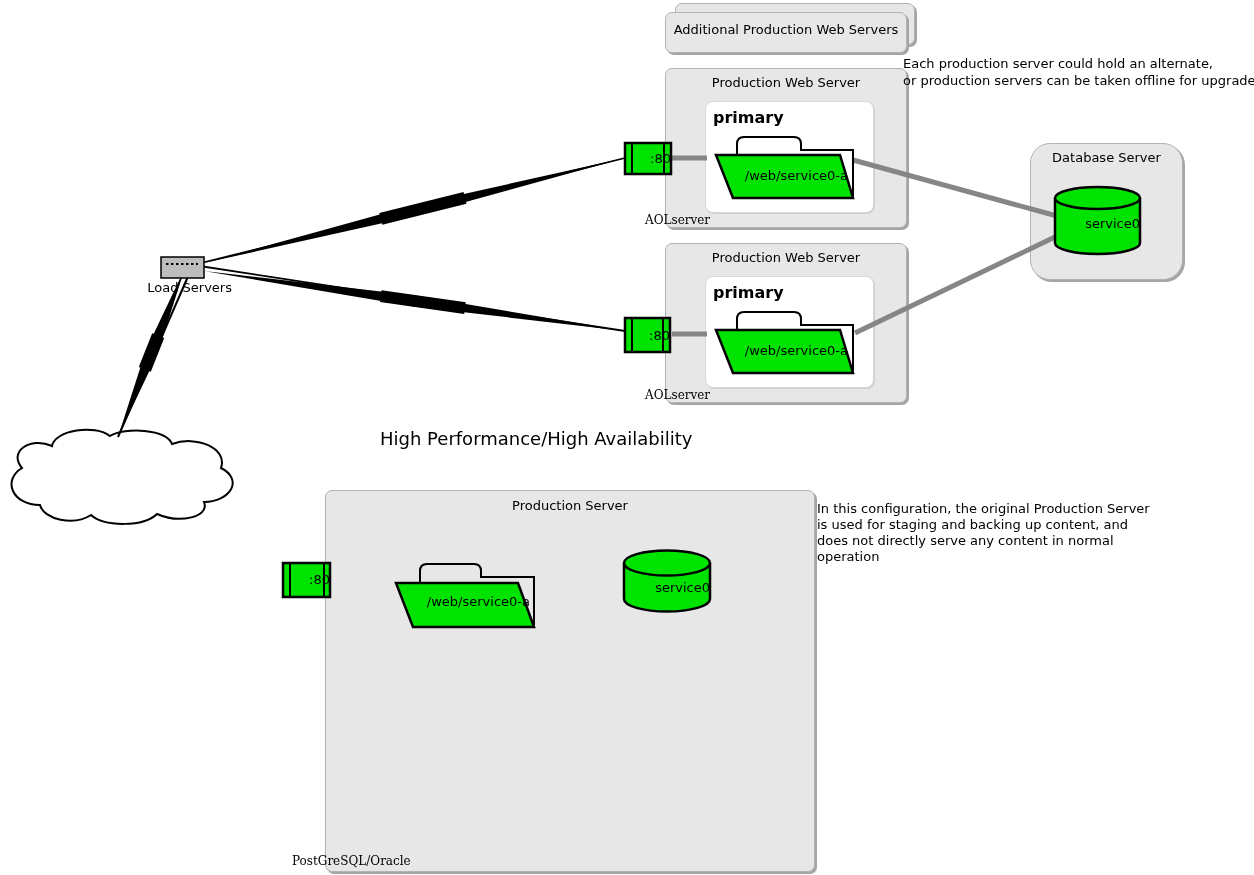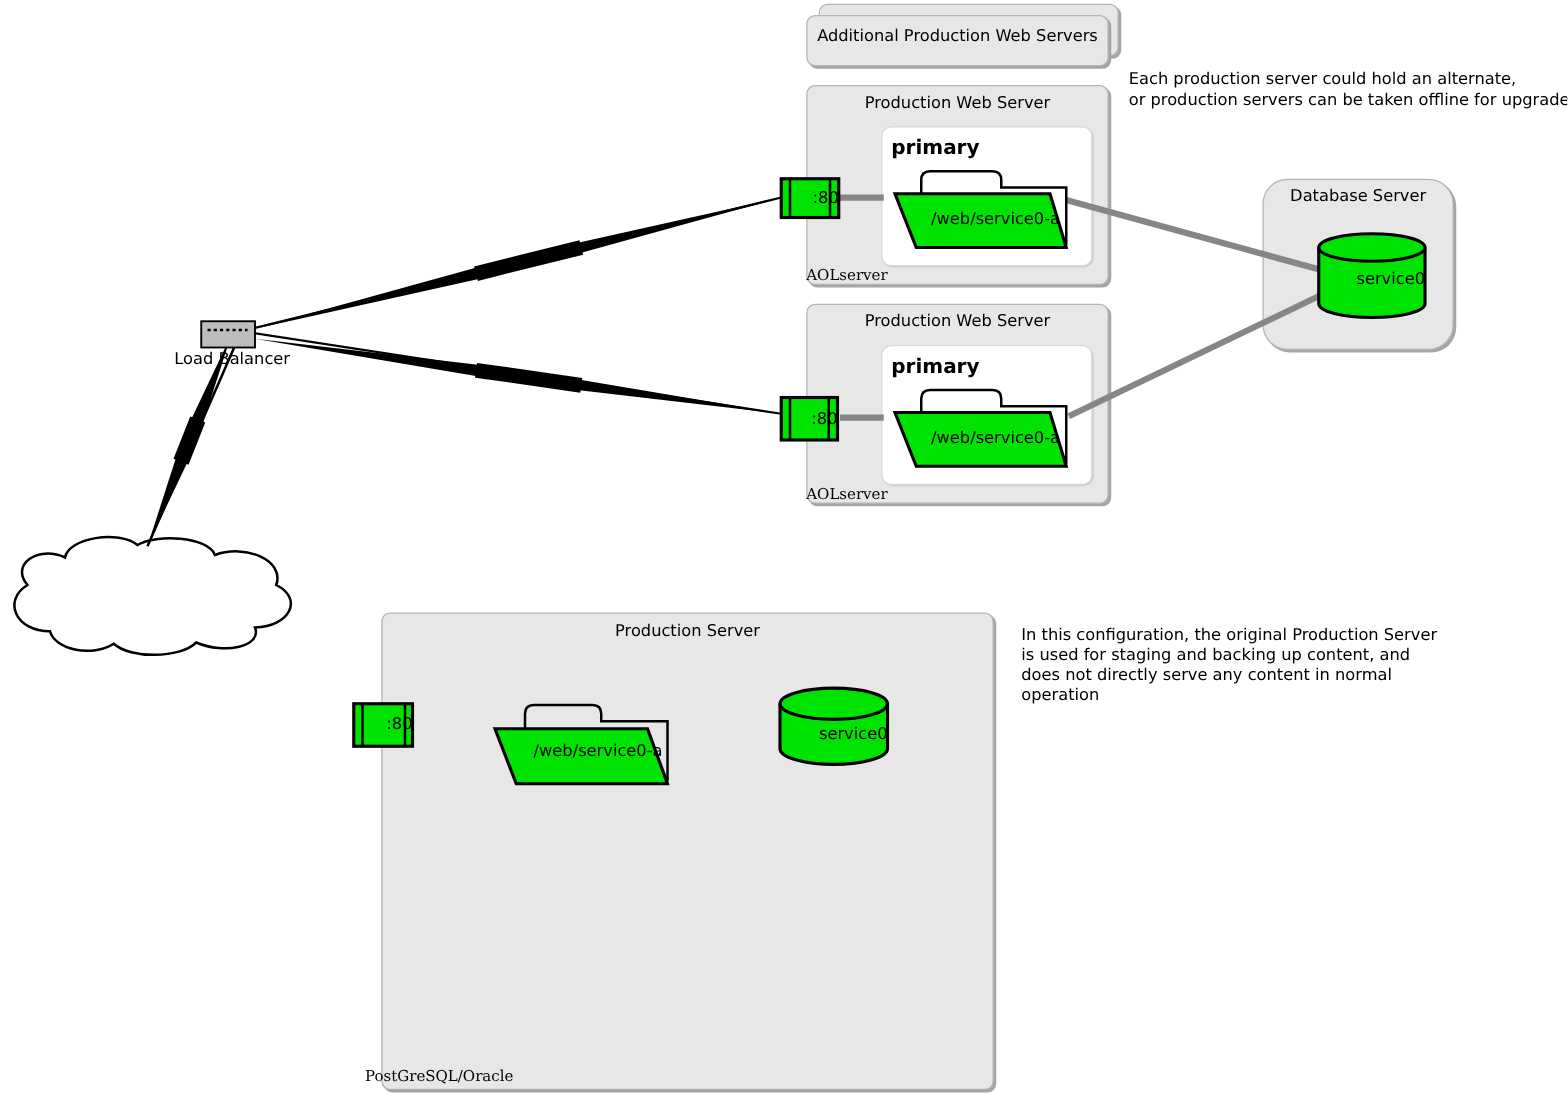--- a/index.html
+++ b/index.html
@@ -1,19 +1,19 @@
 <!DOCTYPE html>
 <html style="--green: #00e300; --boxgray: #e7e7e7; --boxborder: #b3b3b3; --lbgray: #bdbdbd; --wire: #868686;"><head>
 <meta charset="utf-8">
 <style>
   html,body{margin:0;padding:0;background:#fff;}
   .stage{position:relative;width:1254px;height:875px;background:#fff;
          font-family:"DejaVu Sans","Liberation Sans",sans-serif;color:#000;overflow:hidden;}
   .box{position:absolute;background:var(--boxgray);border:1px solid var(--boxborder);
-       border-radius:7px;box-shadow:2px 2px 0 #a5a5a5;z-index:1;}
+       border-radius:7px;box-shadow:2px 2px 0 #a5a5a5;z-index:1;margin-left:20px;}
   .box-title{font-size:13px;text-align:center;padding-top:6px;}
   .inner-box{position:absolute;background:#fff;border:1px solid #d8d8d8;border-radius:8px;
              box-shadow:1px 1px 0 #cfcfcf;z-index:1;}
   svg.wires{position:absolute;left:0;top:0;z-index:2;pointer-events:none;}
   .lbl{position:absolute;font-size:13px;white-space:nowrap;z-index:3;}
   .center{text-align:right;}
   .serif{font-family:"DejaVu Serif","Liberation Serif",serif;font-size:12px;}
   .bold15{font-weight:bold;font-size:16px;}
   .diagram-title{font-size:18px;}
   .ann{line-height:17px;}
@@ -117,20 +117,21 @@
     <g>
       <path class="grn" d="M 1055,198 L 1055,243 A 42.5 11 0 0 0 1140,243 L 1140,198" stroke-width="2.5"></path>
       <ellipse class="grn" cx="1097.5" cy="198" rx="42.5" ry="11" stroke-width="2.5"></ellipse>
     </g>
     <g>
       <path class="grn" d="M 624,563 L 624,599 A 43 12.5 0 0 0 710,599 L 710,563" stroke-width="2.5"></path>
       <ellipse class="grn" cx="667" cy="563" rx="43" ry="12.5" stroke-width="2.5"></ellipse>
     </g>
   </svg>
 
+  <div class="lbl diagram-title" style="left:380px;top:428px;">High Performance/High Availability</div>
 
   <div class="lbl ann" style="left:903px;top:55px;">
     <div>Each production server could hold an alternate,</div>
     <div>or production servers can be taken offline for upgrades</div>
   </div>
 
   <div class="lbl ann2" style="left:817px;top:501px;">
     <div>In this configuration, the original Production Server</div>
     <div>is used for staging and backing up content, and</div>
     <div>does not directly serve any content in normal</div>
@@ -142,20 +143,20 @@
   <div class="lbl center" style="left:625px;top:151px;width:46px;">:80</div>
   <div class="lbl serif" style="left:645px;top:213px;">AOLserver</div>
 
   <div class="lbl bold15" style="left:713px;top:283px;">primary</div>
   <div class="lbl center" style="left:718px;top:343px;width:130px;">/web/service0-a</div>
   <div class="lbl center" style="left:625px;top:328px;width:45px;">:80</div>
   <div class="lbl serif" style="left:645px;top:388px;">AOLserver</div>
 
   <div class="lbl center" style="left:1055px;top:216px;width:85px;">service0</div>
 
-  <div class="lbl center" style="left:132px;top:280px;width:100px;">Load Balancer</div>
+  <div class="lbl center" style="left:132px;top:280px;width:100px;">Load Servers</div>
 
   <div class="lbl center" style="left:283px;top:572px;width:47px;">:80</div>
   <div class="lbl center" style="left:400px;top:594px;width:130px;">/web/service0-a</div>
   <div class="lbl center" style="left:624px;top:580px;width:86px;">service0</div>
   <div class="lbl serif" style="left:292px;top:854px;">PostGreSQL/Oracle</div>
 
 </div>
 
 </body></html>

